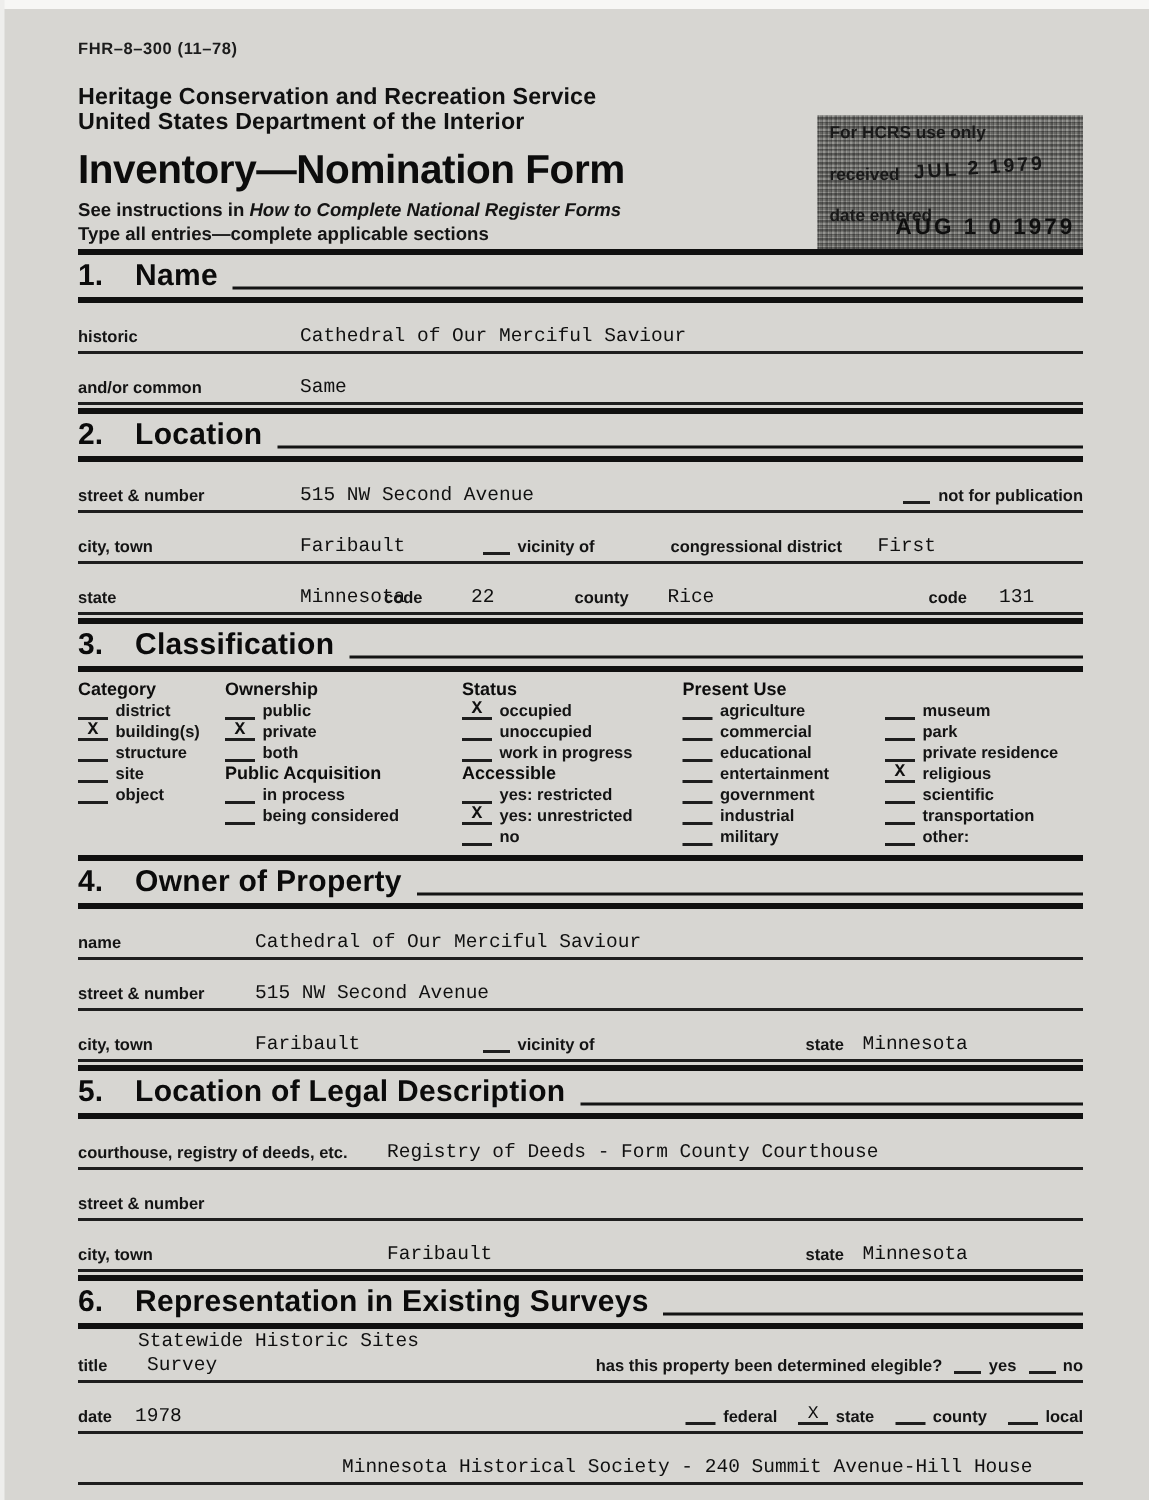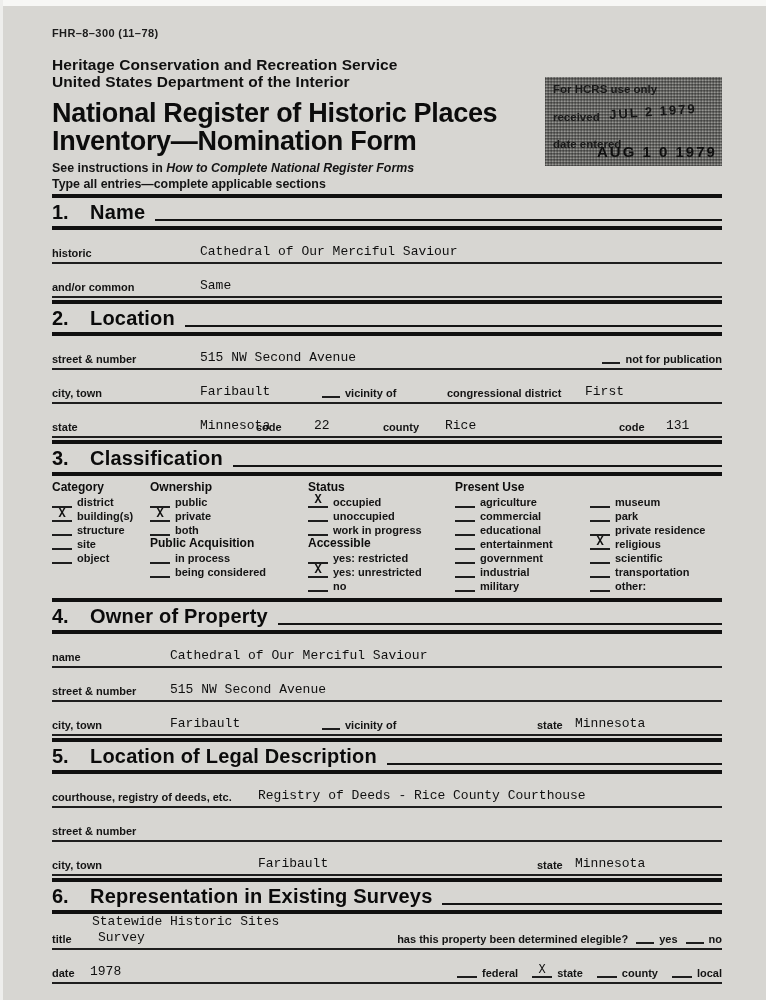--- a/index.html
+++ b/index.html
@@ -92,21 +92,20 @@
   </div>
 
   <div class="content">
 
     <div class="form-no">FHR–8–300   (11–78)</div>
     <div class="dept">
       <div>Heritage Conservation and Recreation Service</div>
       <div>United States Department of the Interior</div>
     </div>
     <div class="big-title">
-      <div>National Register of Historic Places</div>
       <div>Inventory—Nomination Form</div>
     </div>
     <div class="instr">
       <div><span>See instructions in </span><span class="it">How to Complete National Register Forms</span></div>
       <div>Type all entries—complete applicable sections</div>
     </div>
 
     <div class="sec-head">
       <span class="sec-num">1.</span>
       <span class="sec-title">Name</span>
@@ -328,21 +327,21 @@
       <span class="fval" style="left:523px">Minnesota</span>
     </div>
 
     <div class="sec-head">
       <span class="sec-num">5.</span>
       <span class="sec-title">Location of Legal Description</span>
       <span class="sec-tail"></span>
     </div>
     <div class="row">
       <span class="flabel" style="left:0">courthouse, registry of deeds, etc.</span>
-      <span class="fval" style="left:206px">Registry of Deeds - Rice County Courthouse</span>
+      <span class="fval" style="left:206px">Registry of Deeds - Form County Courthouse</span>
     </div>
     <div class="row">
       <span class="flabel" style="left:0">street &amp; number</span>
       <span class="fval" style="left:206px"></span>
     </div>
     <div class="row">
       <span class="flabel" style="left:0">city, town</span>
       <span class="fval" style="left:206px">Faribault</span>
       <span class="flabel" style="left:485px">state</span>
       <span class="fval" style="left:523px">Minnesota</span>

